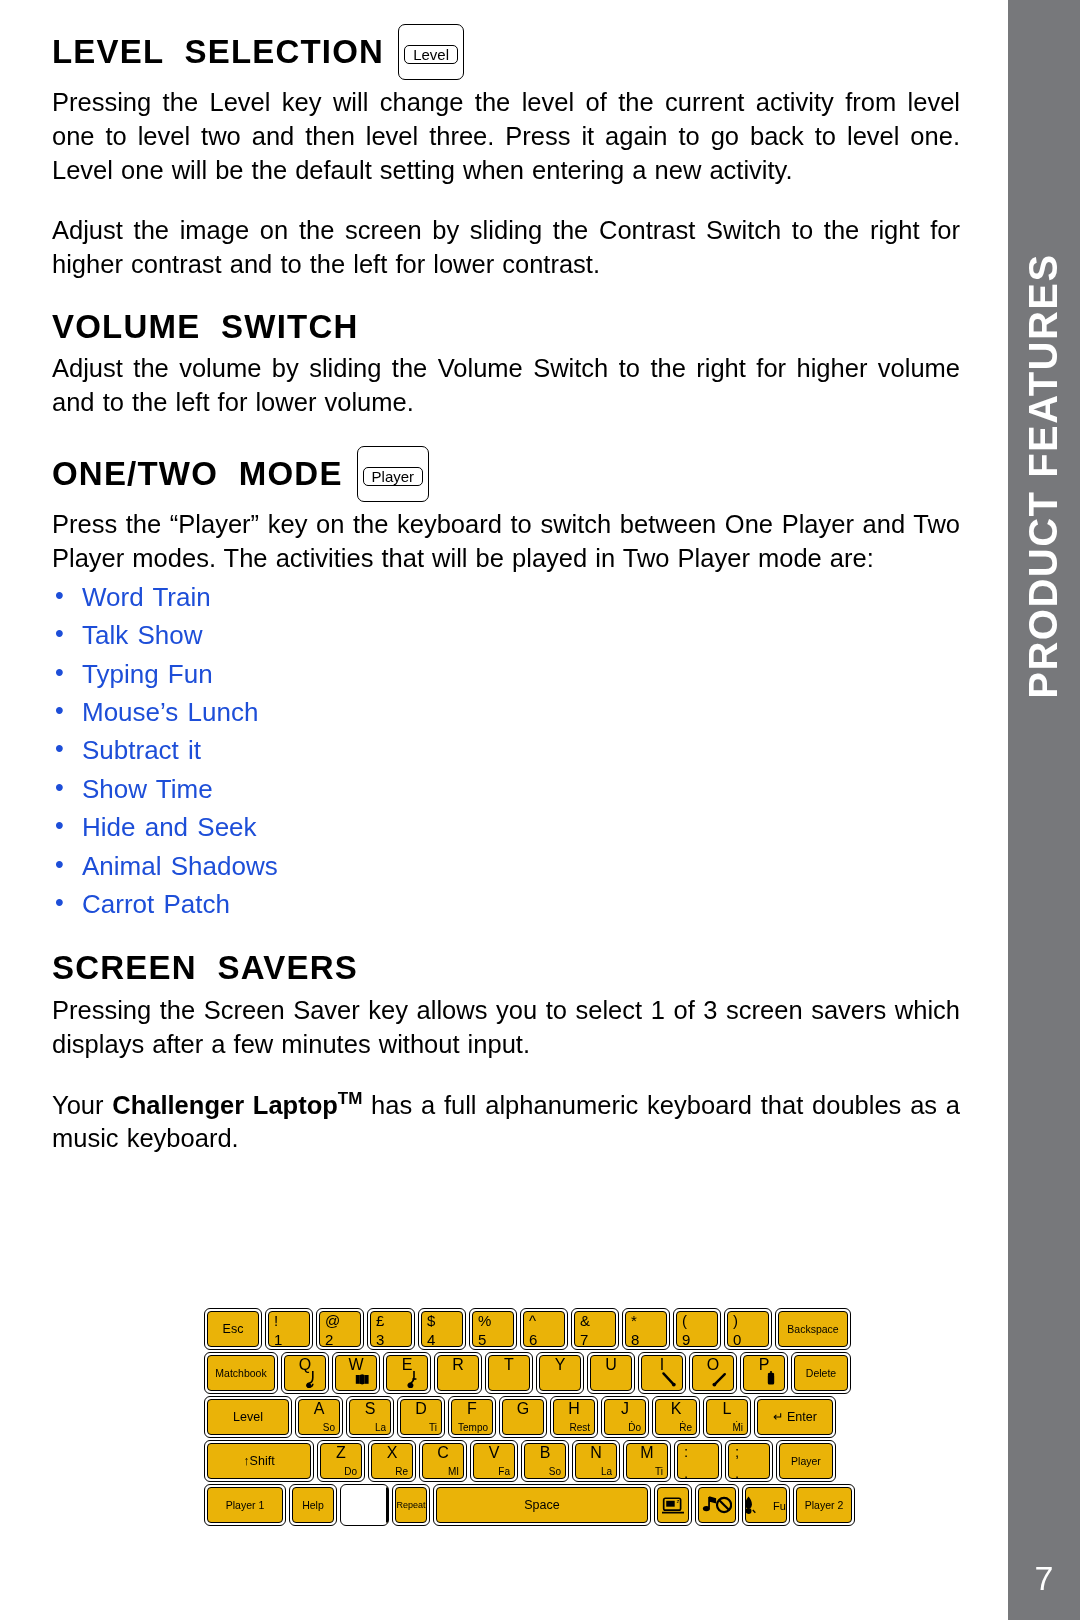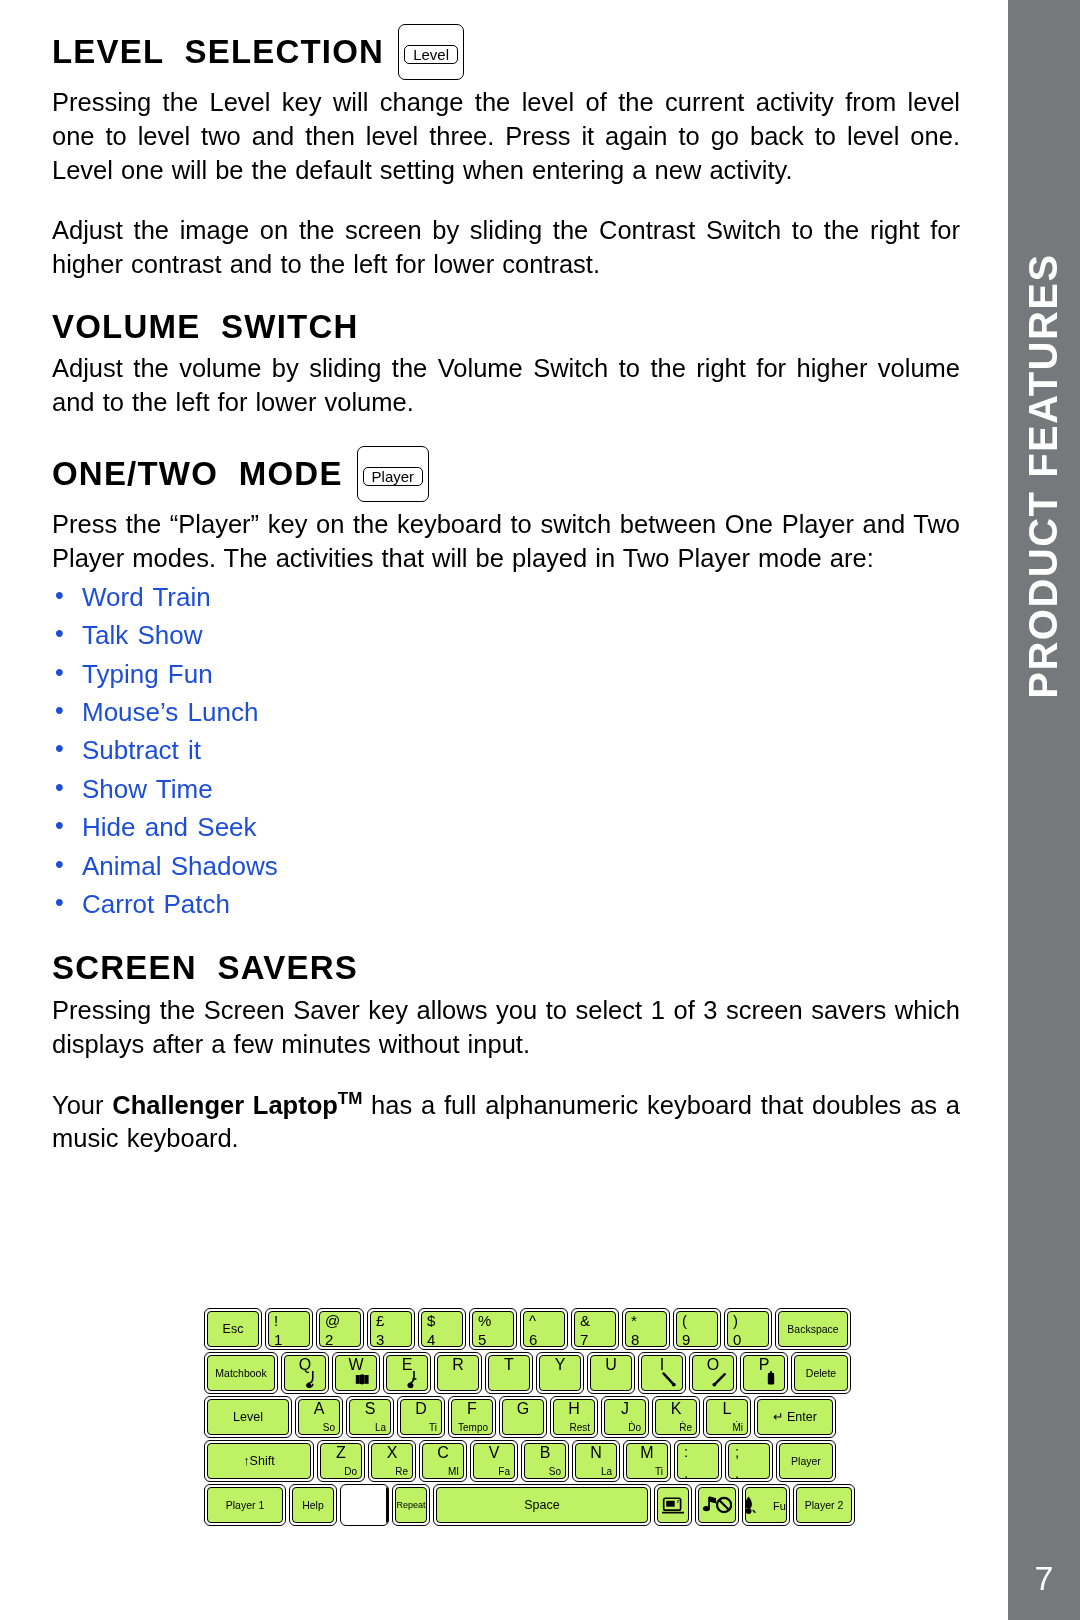--- a/index.html
+++ b/index.html
@@ -158,21 +158,21 @@
     height: 42px;
     padding: 2px;
     flex: 0 0 auto;
   }
   .key > .face {
     position: relative;
     width: 100%;
     height: 100%;
     border: 1.3px solid #000;
     border-radius: 4px;
-    background: #bef264;
+    background: #eab308;
     overflow: hidden;
   }
   .key .main {
     position: absolute;
     top: 2px;
     left: 0;
     right: 0;
     text-align: center;
     font-size: 14px;
     line-height: 15px;

